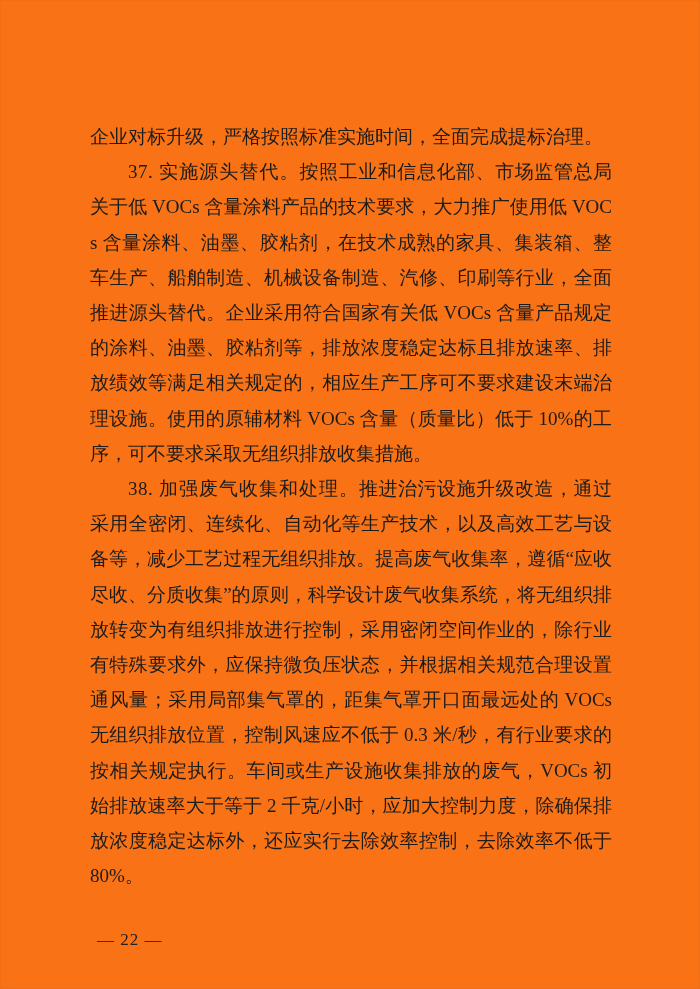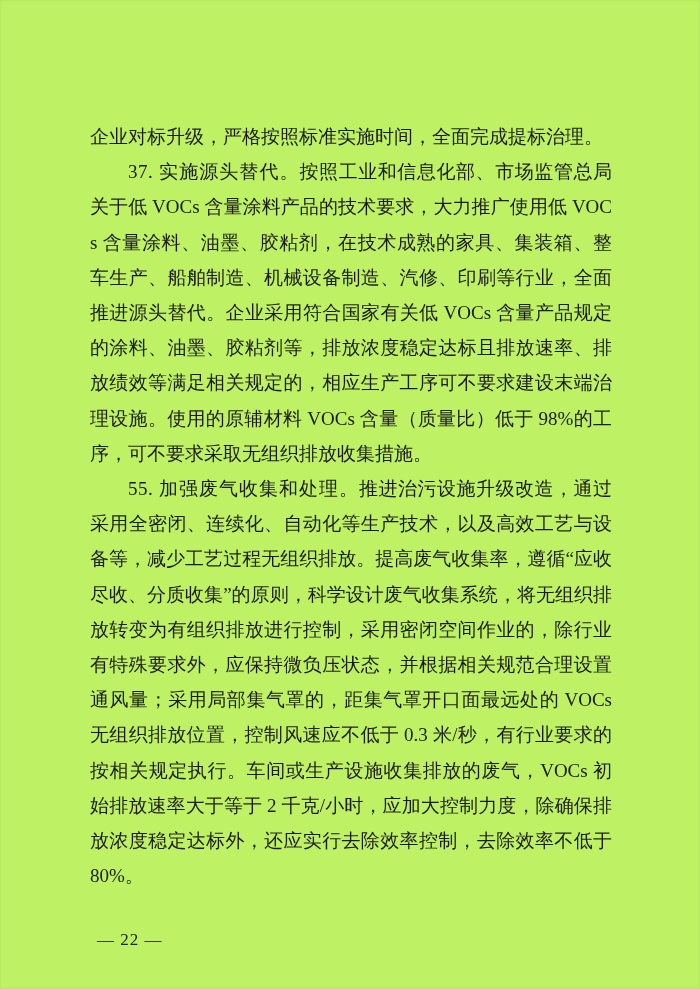--- a/index.html
+++ b/index.html
@@ -5,21 +5,21 @@
   html, body {
     margin: 0;
     padding: 0;
     background: #e8e8e8;
   }
   .page {
     position: relative;
     width: 700px;
     height: 989px;
     margin: 0 auto;
-    background: #bef264;
+    background: #f97316;
     overflow: hidden;
     box-shadow: inset 0 0 3px rgba(0,0,0,0.08);
     font-family: "Liberation Serif", "DejaVu Serif", serif;
     color: #1c1c1c;
   }
   .doc-body {
     position: absolute;
     left: 90px;
     top: 119px;
     width: 522px;
@@ -50,17 +50,17 @@
     white-space: pre;
     margin-top: 42px;
   }
 </style>
 </head>
 <body>
 
 <div class="page">
   <div class="doc-body" id="doc-body">
       <p><span>企业对标升级，严格按照标准实施时间，全面完成提标治理。</span></p>
-      <p class="indent"><b class="section-heading">37. 实施源头替代。</b><span>按照工业和信息化部、市场监管总局关于低 VOCs 含量涂料产品的技术要求，大力推广使用低 VOCs 含量涂料、油墨、胶粘剂，在技术成熟的家具、集装箱、整车生产、船舶制造、机械设备制造、汽修、印刷等行业，全面推进源头替代。企业采用符合国家有关低 VOCs 含量产品规定的涂料、油墨、胶粘剂等，排放浓度稳定达标且排放速率、排放绩效等满足相关规定的，相应生产工序可不要求建设末端治理设施。使用的原辅材料 VOCs 含量（质量比）低于 98%的工序，可不要求采取无组织排放收集措施。</span></p>
-      <p class="indent"><b class="section-heading">55. 加强废气收集和处理。</b><span>推进治污设施升级改造，通过采用全密闭、连续化、自动化等生产技术，以及高效工艺与设备等，减少工艺过程无组织排放。提高废气收集率，遵循“应收尽收、分质收集”的原则，科学设计废气收集系统，将无组织排放转变为有组织排放进行控制，采用密闭空间作业的，除行业有特殊要求外，应保持微负压状态，并根据相关规范合理设置通风量；采用局部集气罩的，距集气罩开口面最远处的 VOCs 无组织排放位置，控制风速应不低于 0.3 米/秒，有行业要求的按相关规定执行。车间或生产设施收集排放的废气，VOCs 初始排放速率大于等于 2 千克/小时，应加大控制力度，除确保排放浓度稳定达标外，还应实行去除效率控制，去除效率不低于 80%。</span></p>
+      <p class="indent"><b class="section-heading">37. 实施源头替代。</b><span>按照工业和信息化部、市场监管总局关于低 VOCs 含量涂料产品的技术要求，大力推广使用低 VOCs 含量涂料、油墨、胶粘剂，在技术成熟的家具、集装箱、整车生产、船舶制造、机械设备制造、汽修、印刷等行业，全面推进源头替代。企业采用符合国家有关低 VOCs 含量产品规定的涂料、油墨、胶粘剂等，排放浓度稳定达标且排放速率、排放绩效等满足相关规定的，相应生产工序可不要求建设末端治理设施。使用的原辅材料 VOCs 含量（质量比）低于 10%的工序，可不要求采取无组织排放收集措施。</span></p>
+      <p class="indent"><b class="section-heading">38. 加强废气收集和处理。</b><span>推进治污设施升级改造，通过采用全密闭、连续化、自动化等生产技术，以及高效工艺与设备等，减少工艺过程无组织排放。提高废气收集率，遵循“应收尽收、分质收集”的原则，科学设计废气收集系统，将无组织排放转变为有组织排放进行控制，采用密闭空间作业的，除行业有特殊要求外，应保持微负压状态，并根据相关规范合理设置通风量；采用局部集气罩的，距集气罩开口面最远处的 VOCs 无组织排放位置，控制风速应不低于 0.3 米/秒，有行业要求的按相关规定执行。车间或生产设施收集排放的废气，VOCs 初始排放速率大于等于 2 千克/小时，应加大控制力度，除确保排放浓度稳定达标外，还应实行去除效率控制，去除效率不低于 80%。</span></p>
     </div>
   <div class="page-number">— 22 —</div>
 </div>
 
 </body></html>

